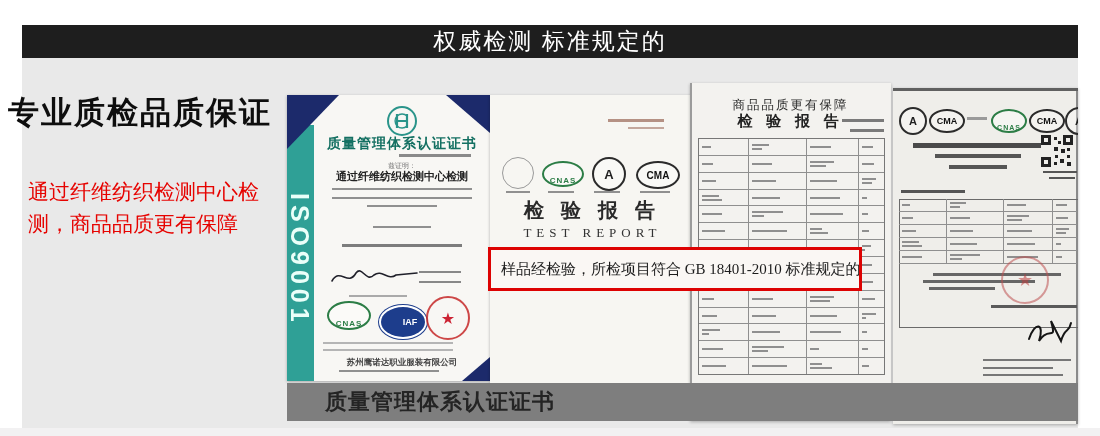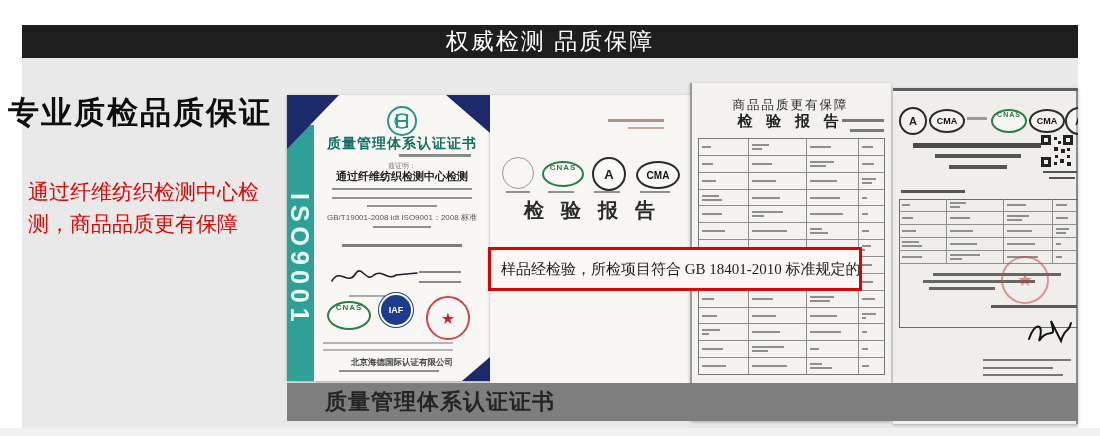--- a/index.html
+++ b/index.html
@@ -31,21 +31,21 @@
   .band-text{position:absolute;left:0;top:68px;width:27px;writing-mode:vertical-rl;
              color:#eafff9;font-size:25px;font-weight:bold;letter-spacing:5px;
              font-family:"Liberation Sans",sans-serif;}
   .c1-title{left:27px;top:40px;width:176px;font-size:14px;font-weight:bold;color:#147062;
             letter-spacing:1px;font-family:"Liberation Serif",serif;}
   .c1-certify{left:27px;top:66px;width:176px;font-size:7px;color:#777;}
   .c1-company{left:27px;top:74px;width:176px;font-size:11px;font-weight:600;color:#222;}
   .c1-standard{left:27px;top:117px;width:176px;font-size:8px;color:#555;}
   .c1-issuer{left:27px;top:262px;width:176px;font-size:8.5px;font-weight:bold;color:#444;}
   .logo-cnas{position:absolute;width:40px;height:25px;border:2px solid #2c7d46;border-radius:50%;
-             display:flex;align-items:flex-start;justify-content:center;color:#2c7d46;
+             display:flex;align-items:flex-end;justify-content:center;color:#2c7d46;
              font-size:8px;font-weight:bold;letter-spacing:1px;background:rgba(255,255,255,.4);}
   .logo-iaf{position:absolute;width:30px;height:30px;border-radius:50%;background:#1d3d8c;
             box-shadow:0 0 0 2px #fff,0 0 0 3px #1d3d8c;
             display:flex;align-items:center;justify-content:center;color:#fff;
             font-size:9px;font-weight:bold;}
   .stamp-red{position:absolute;border-radius:50%;border:2px solid rgba(198,40,40,.85);
              display:flex;align-items:center;justify-content:center;color:#c23;}
   .logo-cal{position:absolute;border:2px solid #2b2b2b;border-radius:50%;
             display:flex;align-items:center;justify-content:center;color:#222;font-weight:bold;
             background:rgba(255,255,255,.3);}
@@ -97,21 +97,21 @@
   .caption-bar span:first-child{margin-left:4px;}
   .caption-bar span:last-child{margin-left:38px;}
   svg{display:block;}
 </style>
 </head>
 <body>
 
 <div class="page">
 
   <div class="abs top-banner">
-    <span>权威检测  品质保障</span>
+    <span>权威检测  标准规定的</span>
   </div>
 
   <div class="abs panel"></div>
 
   <div class="abs intro-headline">专业质检品质保证</div>
   <div class="abs intro-desc">通过纤维纺织检测中心检测，商品品质更有保障</div>
 
   <div class="cert cert1">
     <div class="tri tl"></div>
     <div class="tri tr"></div>
@@ -126,43 +126,42 @@
         <path d="M21 11a7 7 0 1 0 0 10" stroke="#2a948a" stroke-width="1.4" fill="none"></path>
       </svg>
     </div>
     <div class="abs c1-title ctr">质量管理体系认证证书</div>
     <div class="ln" style="left:112px;top:59px;width:72px;height:3px;background:#8a8a8a;"></div>
     <div class="abs c1-certify ctr">兹证明：</div>
     <div class="abs c1-company ctr">通过纤维纺织检测中心检测</div>
     <div class="ln" style="left:45px;top:93px;width:140px;height:2px;"></div>
     <div class="ln" style="left:45px;top:102px;width:140px;height:2px;"></div>
     <div class="ln" style="left:80px;top:110px;width:70px;height:2px;"></div>
-    <div class="abs c1-standard ctr">GB/T19001-2008 idt ISO9001：2008 标准</div>
     <div class="ln" style="left:86px;top:131px;width:58px;height:2px;"></div>
     <div class="ln" style="left:55px;top:149px;width:120px;height:3px;background:#7d7d7d;"></div>
     <div class="abs" style="left:42px;top:168px;">
       <svg width="92" height="26" viewBox="0 0 92 26">
         <path d="M3 18 C11 4 19 24 27 10 C33 2 37 20 45 12 C53 6 59 18 67 12 L88 10" stroke="#20202a" stroke-width="1.6" fill="none" stroke-linecap="round"></path>
       </svg>
     </div>
     <div class="ln" style="left:132px;top:176px;width:42px;height:2px;background:#888;"></div>
     <div class="ln" style="left:132px;top:186px;width:42px;height:2px;background:#888;"></div>
     <div class="ln" style="left:62px;top:200px;width:58px;height:2px;background:#aaa;"></div>
     <div class="logo-cnas" style="left:40px;top:206px;">
       <span>CNAS</span>
     </div>
-    <div class="logo-iaf" style="left:94px;top:200px;">
+    <div class="logo-iaf" style="left:94px;top:212px;padding-left:14px;">
       <span>IAF</span>
     </div>
     <div class="stamp-red" style="left:139px;top:201px;width:40px;height:40px;font-size:16px;">
       <span>★</span>
     </div>
     <div class="ln" style="left:36px;top:247px;width:130px;height:2px;background:#b5b5b5;"></div>
     <div class="ln" style="left:36px;top:254px;width:130px;height:2px;background:#b5b5b5;"></div>
-    <div class="abs c1-issuer ctr">北京海德国际认证有限公司</div>
+    <div class="abs c1-issuer ctr">苏州鹰诺达职业服装有限公司</div>
     <div class="ln" style="left:52px;top:275px;width:100px;height:2px;"></div>
   </div>
 
   <div class="cert cert2">
     <div class="ln" style="left:118px;top:24px;width:56px;height:3px;background:#b59184;"></div>
     <div class="ln" style="left:138px;top:32px;width:36px;height:2px;background:#c4a79c;"></div>
     <div class="seal-faint" style="left:12px;top:62px;width:30px;height:30px;"></div>
     <div class="logo-cnas" style="left:52px;top:66px;width:38px;height:22px;">
       <span>CNAS</span>
     </div>
@@ -170,20 +169,21 @@
       <span>A</span>
     </div>
     <div class="logo-cma" style="left:146px;top:66px;width:40px;height:24px;font-size:10px;">
       <span>CMA</span>
     </div>
     <div class="ln" style="left:16px;top:96px;width:24px;height:2px;"></div>
     <div class="ln" style="left:58px;top:96px;width:26px;height:2px;"></div>
     <div class="ln" style="left:104px;top:96px;width:26px;height:2px;"></div>
     <div class="ln" style="left:150px;top:96px;width:30px;height:2px;"></div>
     <div class="abs c2-title ctr">检 验 报 告</div>
+    <div class="abs c2-sub ctr">TEST REPORT</div>
   </div>
 
   <div class="cert cert3">
     <div class="abs c3-org ctr">商品品质更有保障</div>
     <div class="abs c3-title ctr">检 验 报 告</div>
     <div class="ln" style="left:152px;top:36px;width:42px;height:3px;background:#7a7a7a;"></div>
     <div class="ln" style="left:160px;top:46px;width:34px;height:2.5px;background:#7a7a7a;"></div>
     <div class="mini-table" style="left:8px;top:55px;width:185px;height:235px;">
         <div class="mt-row">
           <div class="mt-cell">

